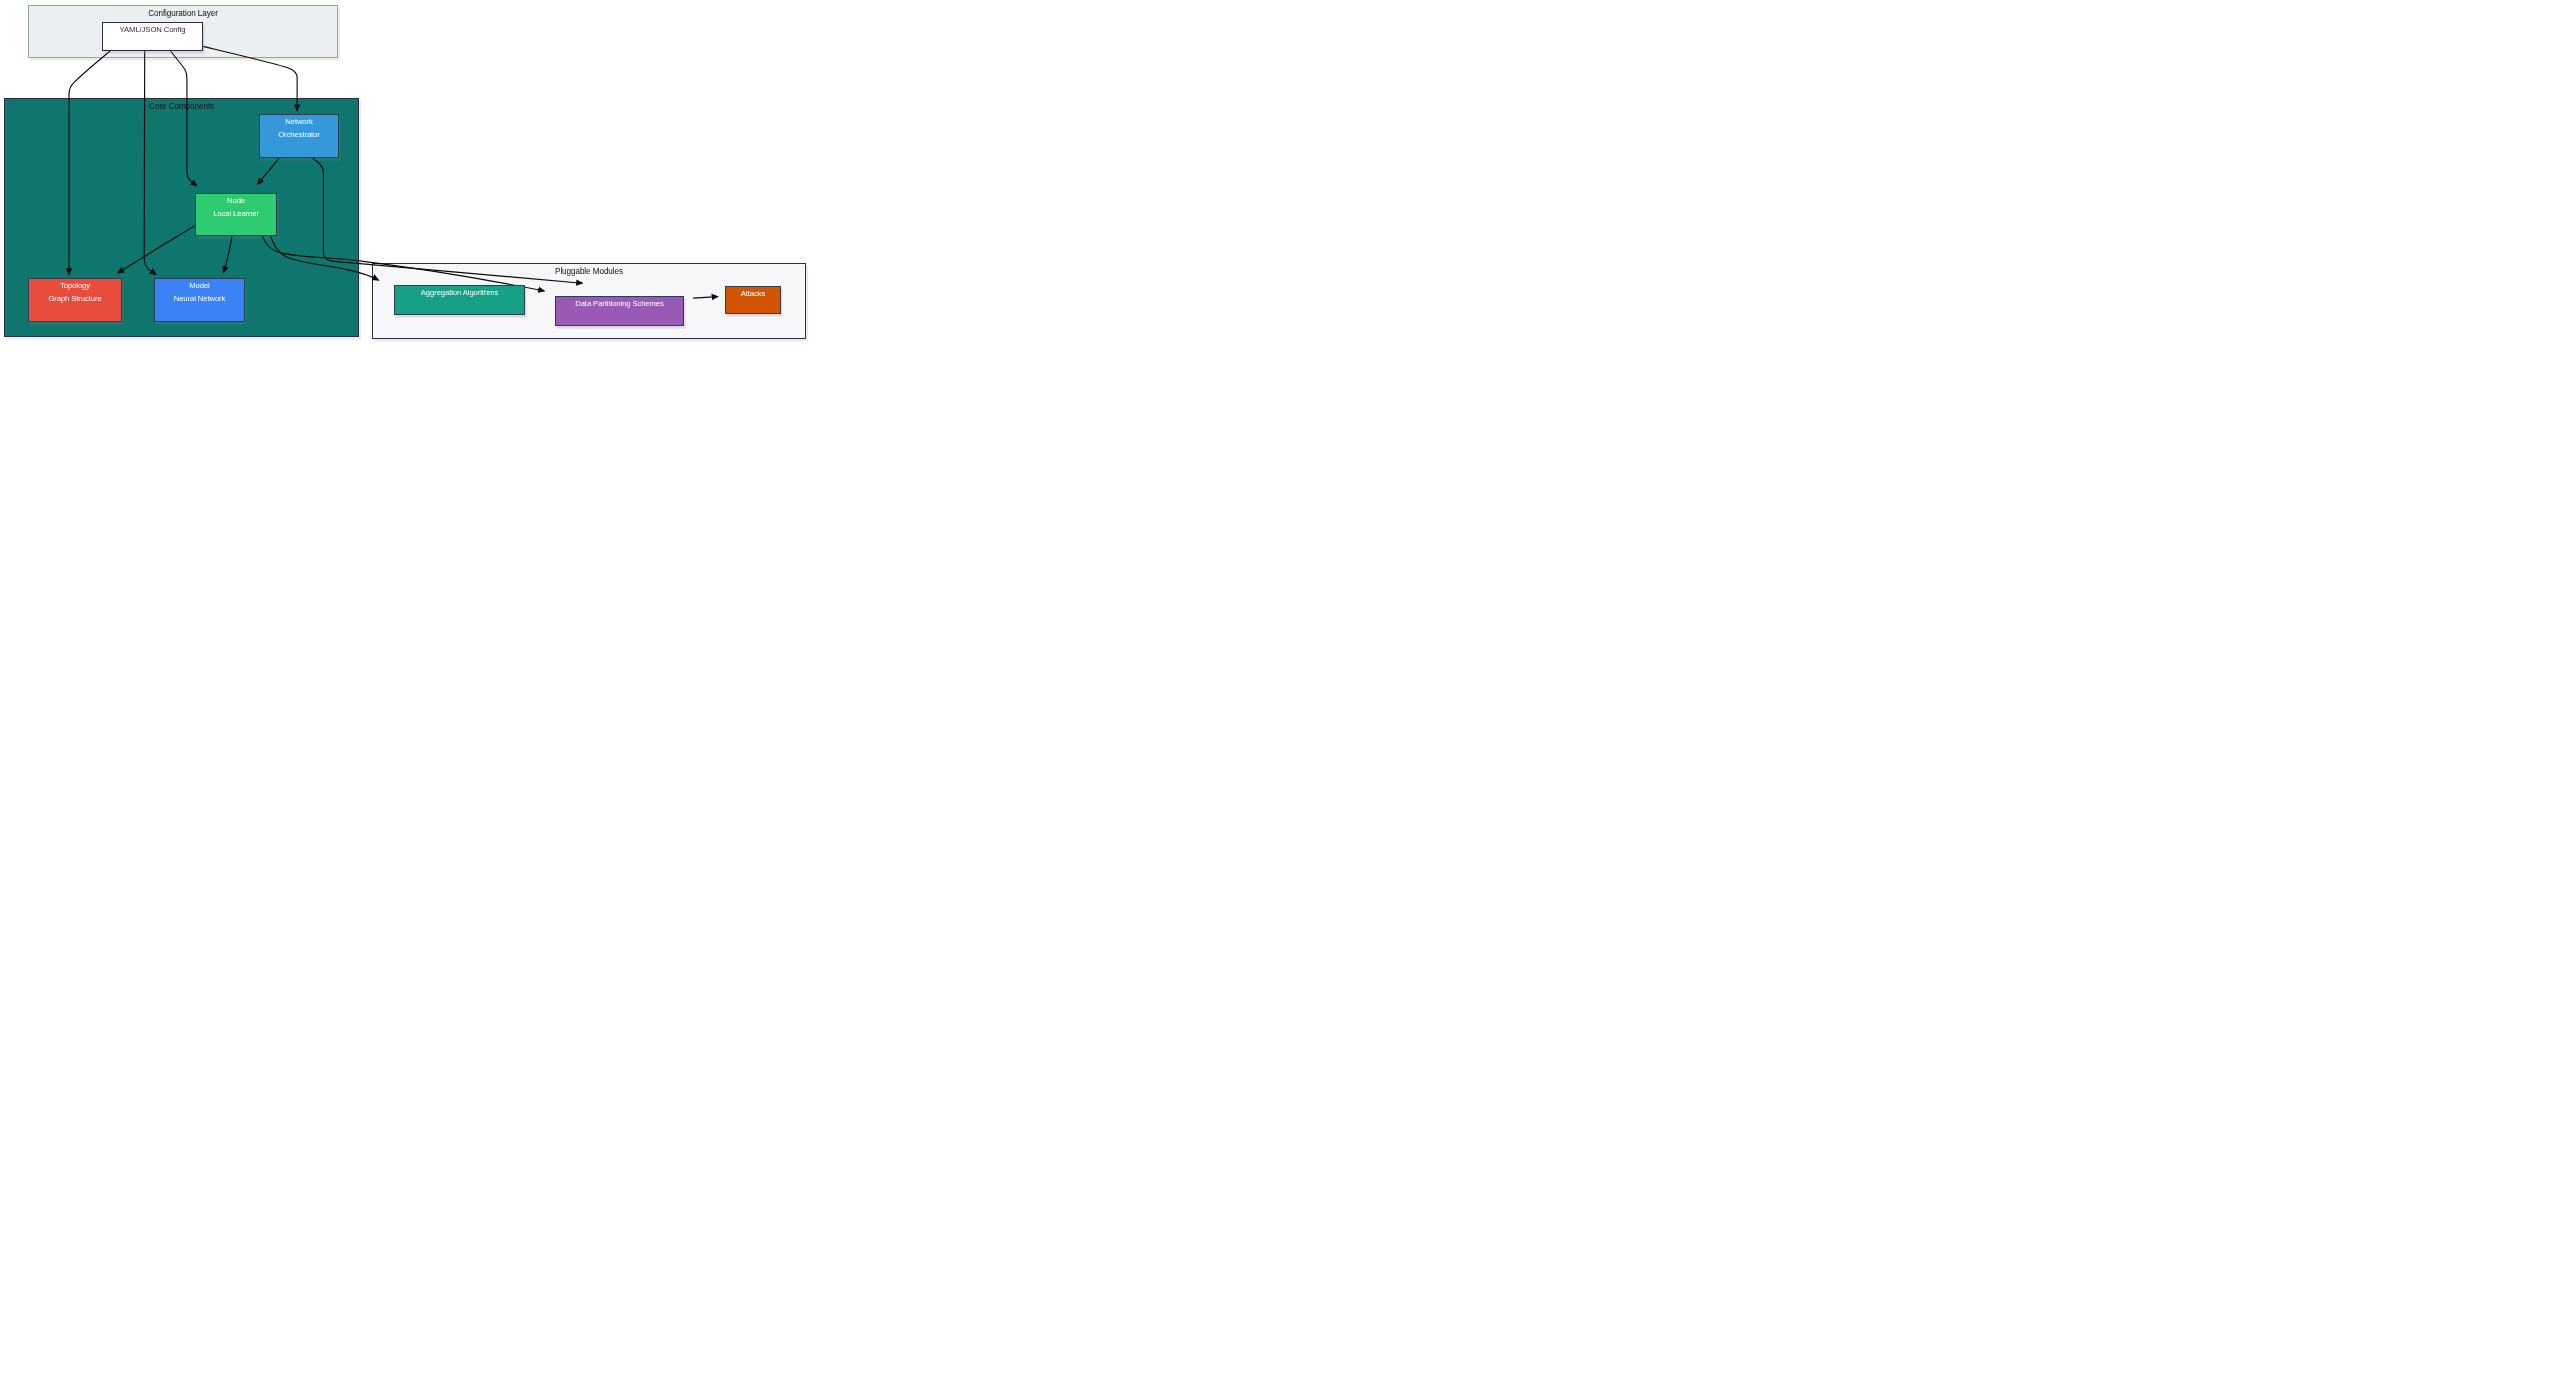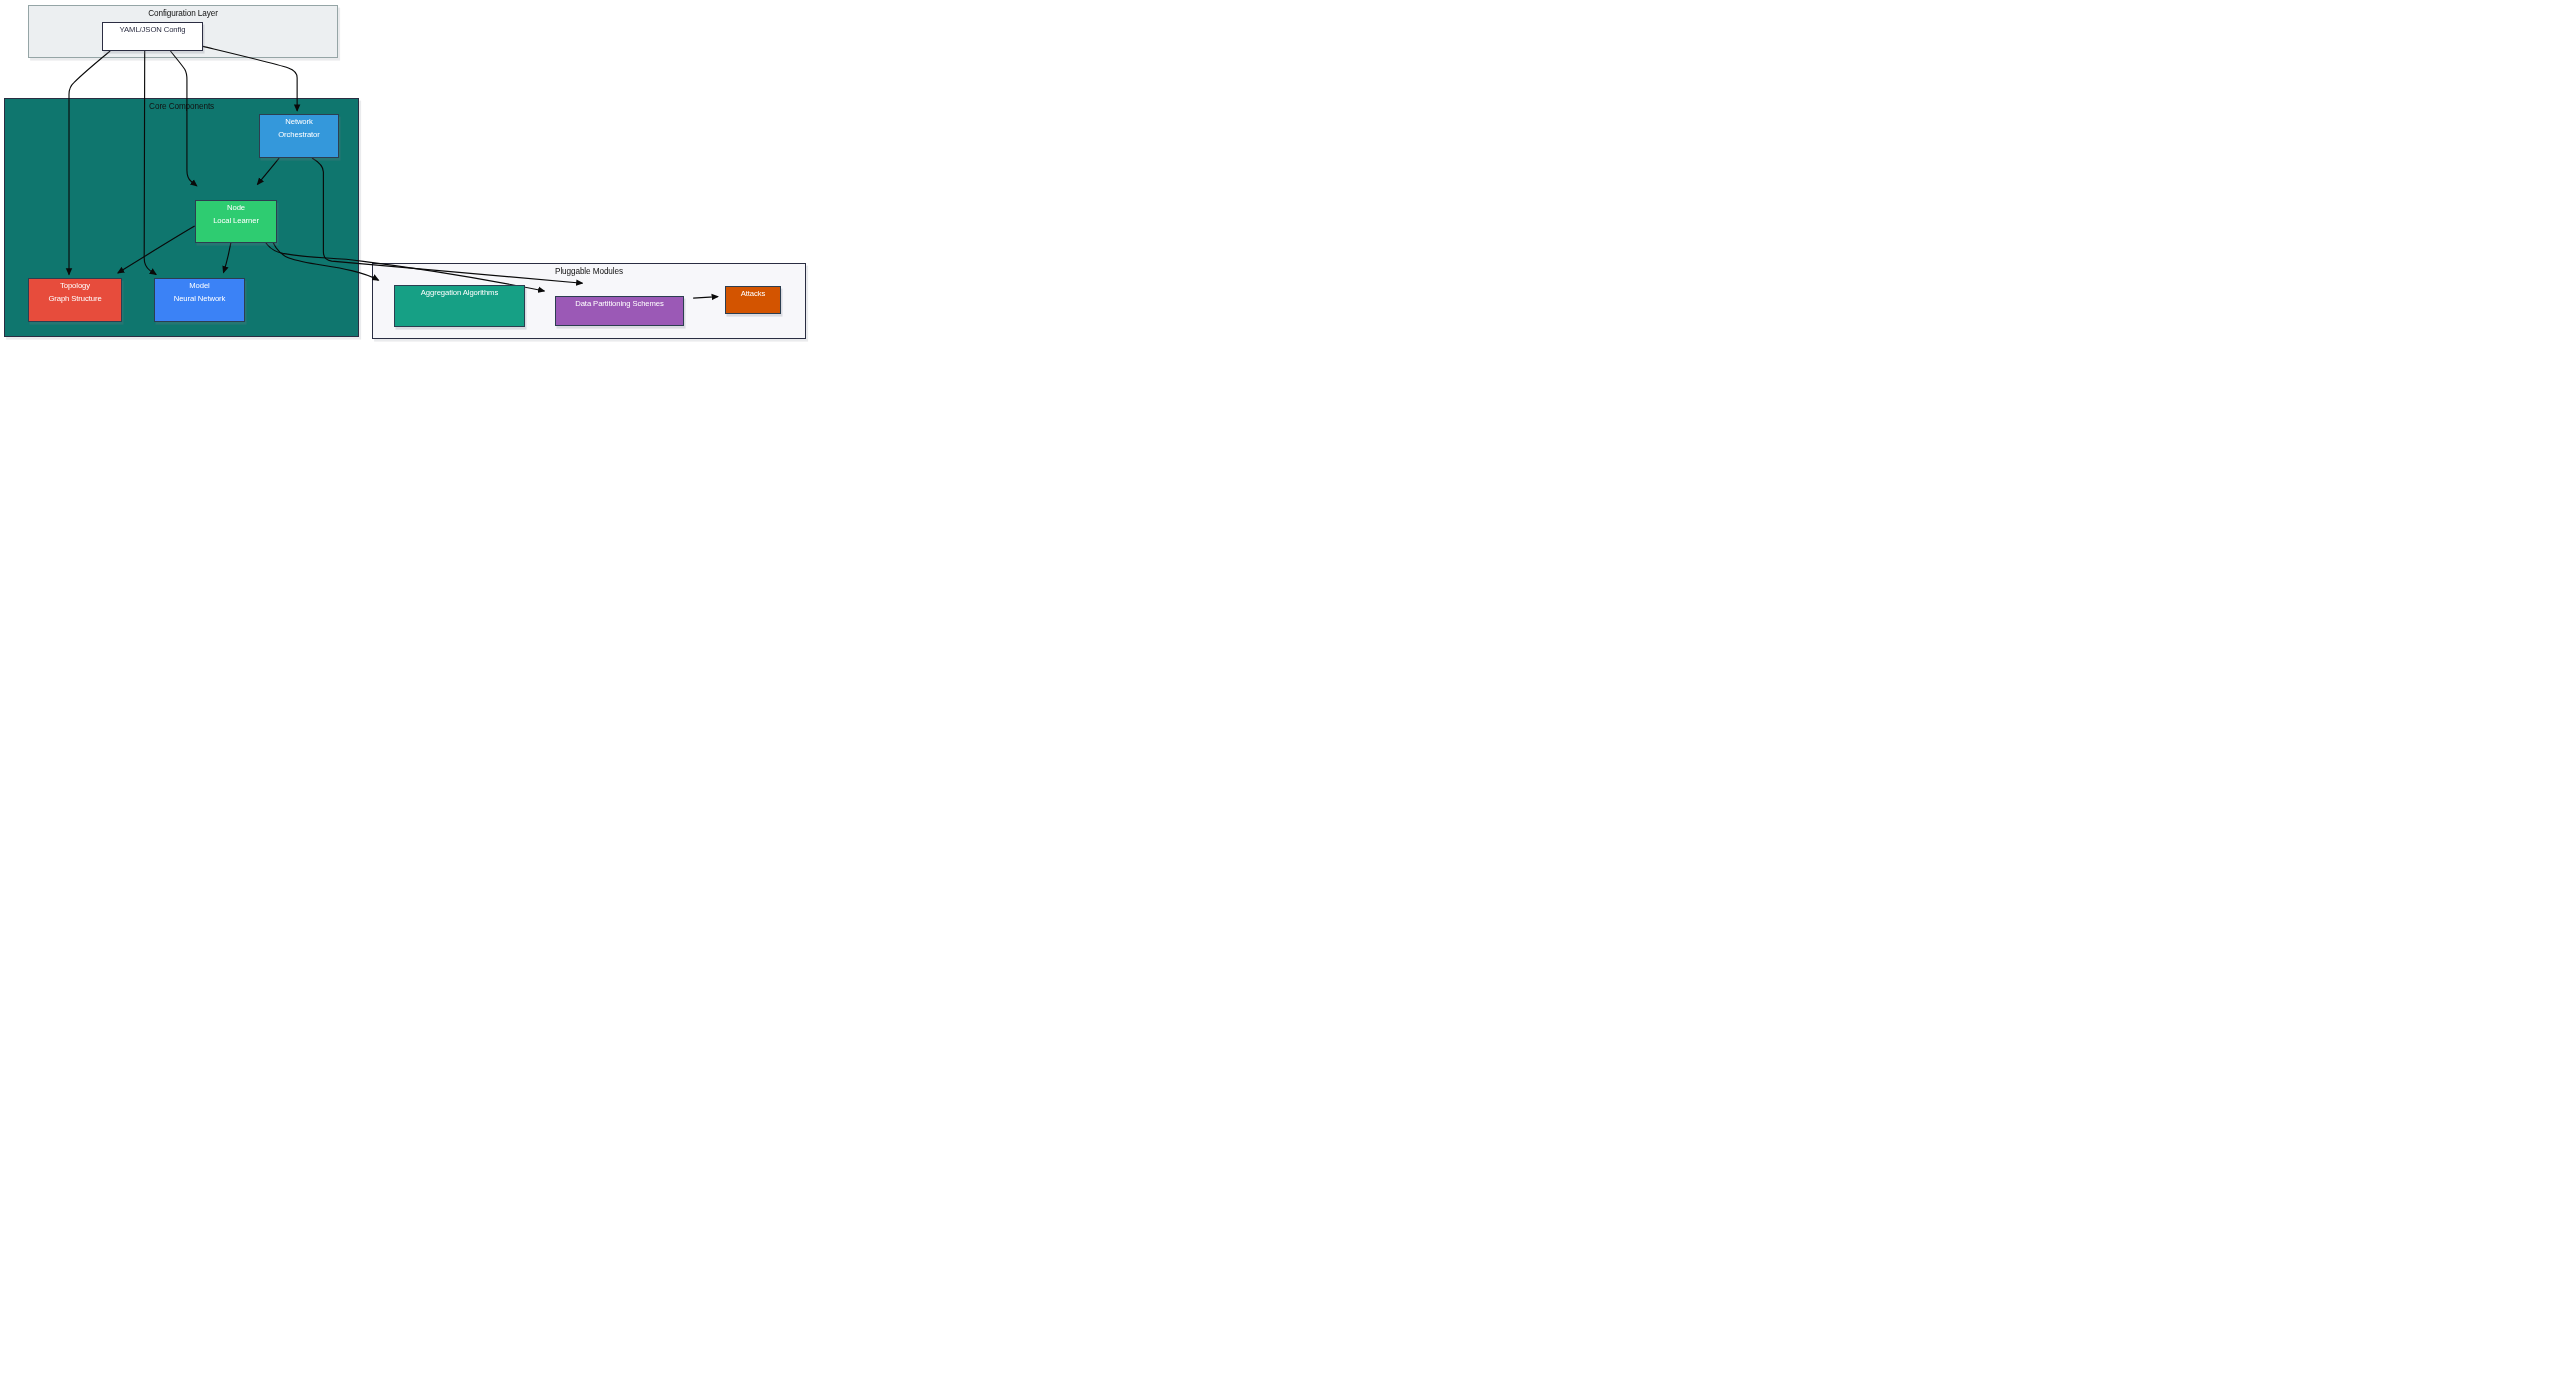--- a/index.html
+++ b/index.html
@@ -28,24 +28,24 @@
 
   
   .node{position:absolute;box-sizing:border-box;z-index:10;
     display:flex;flex-direction:column;align-items:center;justify-content:flex-start;
     border:1.3px solid #2c3e50;color:#ffffff;
     font-size:7.7px;letter-spacing:-0.1px;text-align:center;line-height:13.4px;
     box-shadow:1.5px 2.6px 0 rgba(120,125,135,0.22);}
   .node span{white-space:nowrap;}
   .n-yaml{left:102px;top:21.6px;width:101px;height:29px;border-color:#2b2d42;color:#2b2d42;}
   .n-orch{left:259px;top:114px;width:80px;height:44px;}
-  .n-node{left:195px;top:200px;width:82px;height:43px;}
+  .n-node{left:195px;top:193px;width:82px;height:43px;}
   .n-topo{left:28px;top:278px;width:94px;height:44px;}
   .n-model{left:154px;top:278px;width:91px;height:44px;}
-  .n-aggr{left:394px;top:285px;width:131px;height:42px;}
+  .n-aggr{left:394px;top:285px;width:131px;height:30px;}
   .n-part{left:555px;top:296px;width:129px;height:30px;}
   .n-attk{left:725px;top:286px;width:56px;height:28px;}
 </style>
 </head>
 <body>
 
 <div class="stage">
 
   <div class="container c-config" style="background-color: rgb(236, 239, 241);">
     <div class="ctitle">Configuration Layer</div>

